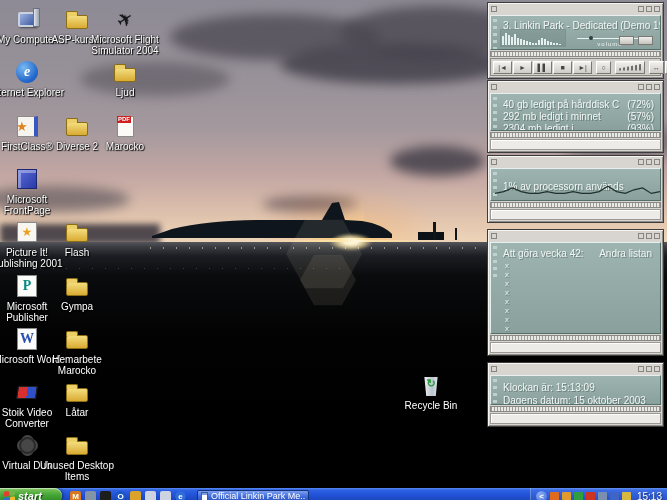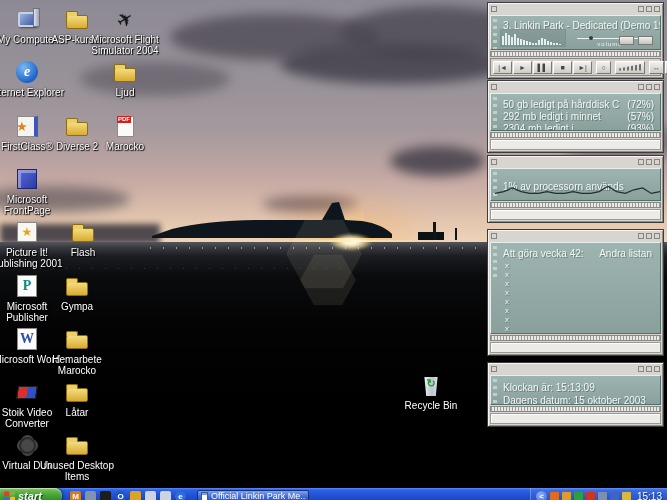--- a/index.html
+++ b/index.html
@@ -264,21 +264,21 @@
         </div>
         <div class="di-label">Marocko</div>
       </div>
       <div class="desk-icon" style="left: 0px; top: 219px;">
         <div class="di-glyph t-pictureit">
           <span class="g1"></span>
           <span class="g2">★</span>
         </div>
         <div class="di-label">Picture It! Publishing 2001</div>
       </div>
-      <div class="desk-icon" style="left: 56px; top: 219px;">
+      <div class="desk-icon" style="left: 50px; top: 219px;">
         <div class="di-glyph t-folder">
           <span class="g1"></span>
           <span class="g2"></span>
         </div>
         <div class="di-label">Flash</div>
       </div>
       <div class="desk-icon" style="left: 0px; top: 273px;">
         <div class="di-glyph t-publisher">
           <span class="g1"></span>
           <span class="g2">P</span>
@@ -403,21 +403,21 @@
     <div class="win-title">
       <span class="wbox l"></span>
       <span class="wbox r3"></span>
       <span class="wbox r2"></span>
       <span class="wbox r1"></span>
     </div>
     <div class="win-body">
       <div class="notches"></div>
       <div id="sysinfo-rows">
           <div class="si-row">
-            <div class="si-text">50 gb ledigt på hårddisk C</div>
+            <div class="si-text">40 gb ledigt på hårddisk C</div>
             <div class="si-pct">(72%)</div>
           </div>
           <div class="si-row">
             <div class="si-text">292 mb ledigt i minnet</div>
             <div class="si-pct">(57%)</div>
           </div>
           <div class="si-row">
             <div class="si-text">2304 mb ledigt i växlingsfilen</div>
             <div class="si-pct">(93%)</div>
           </div>

